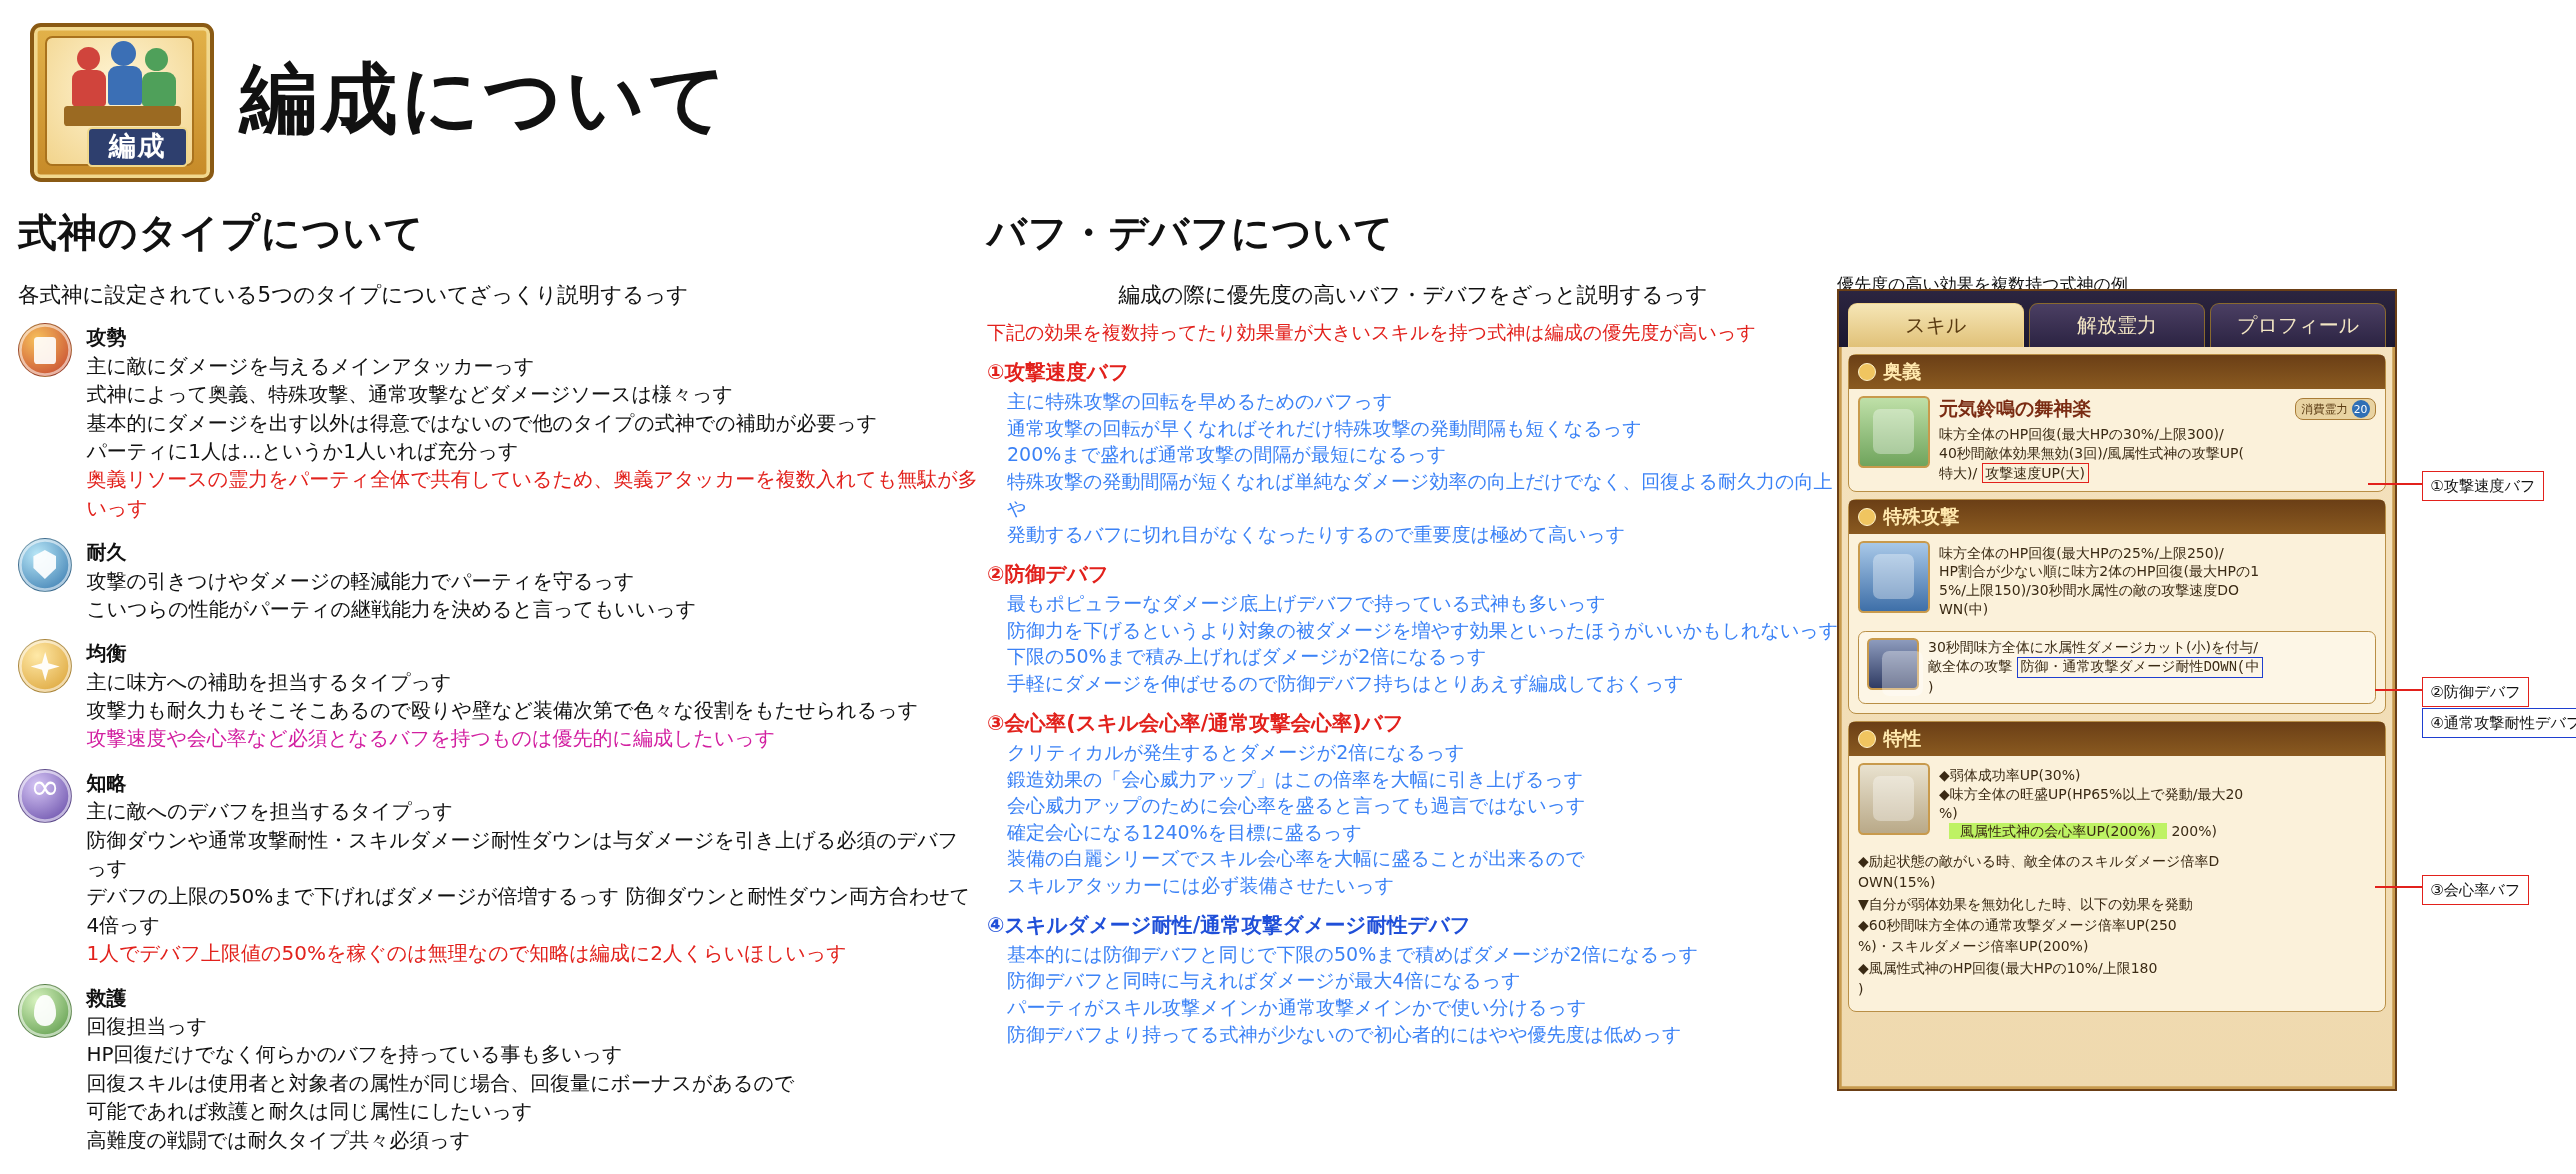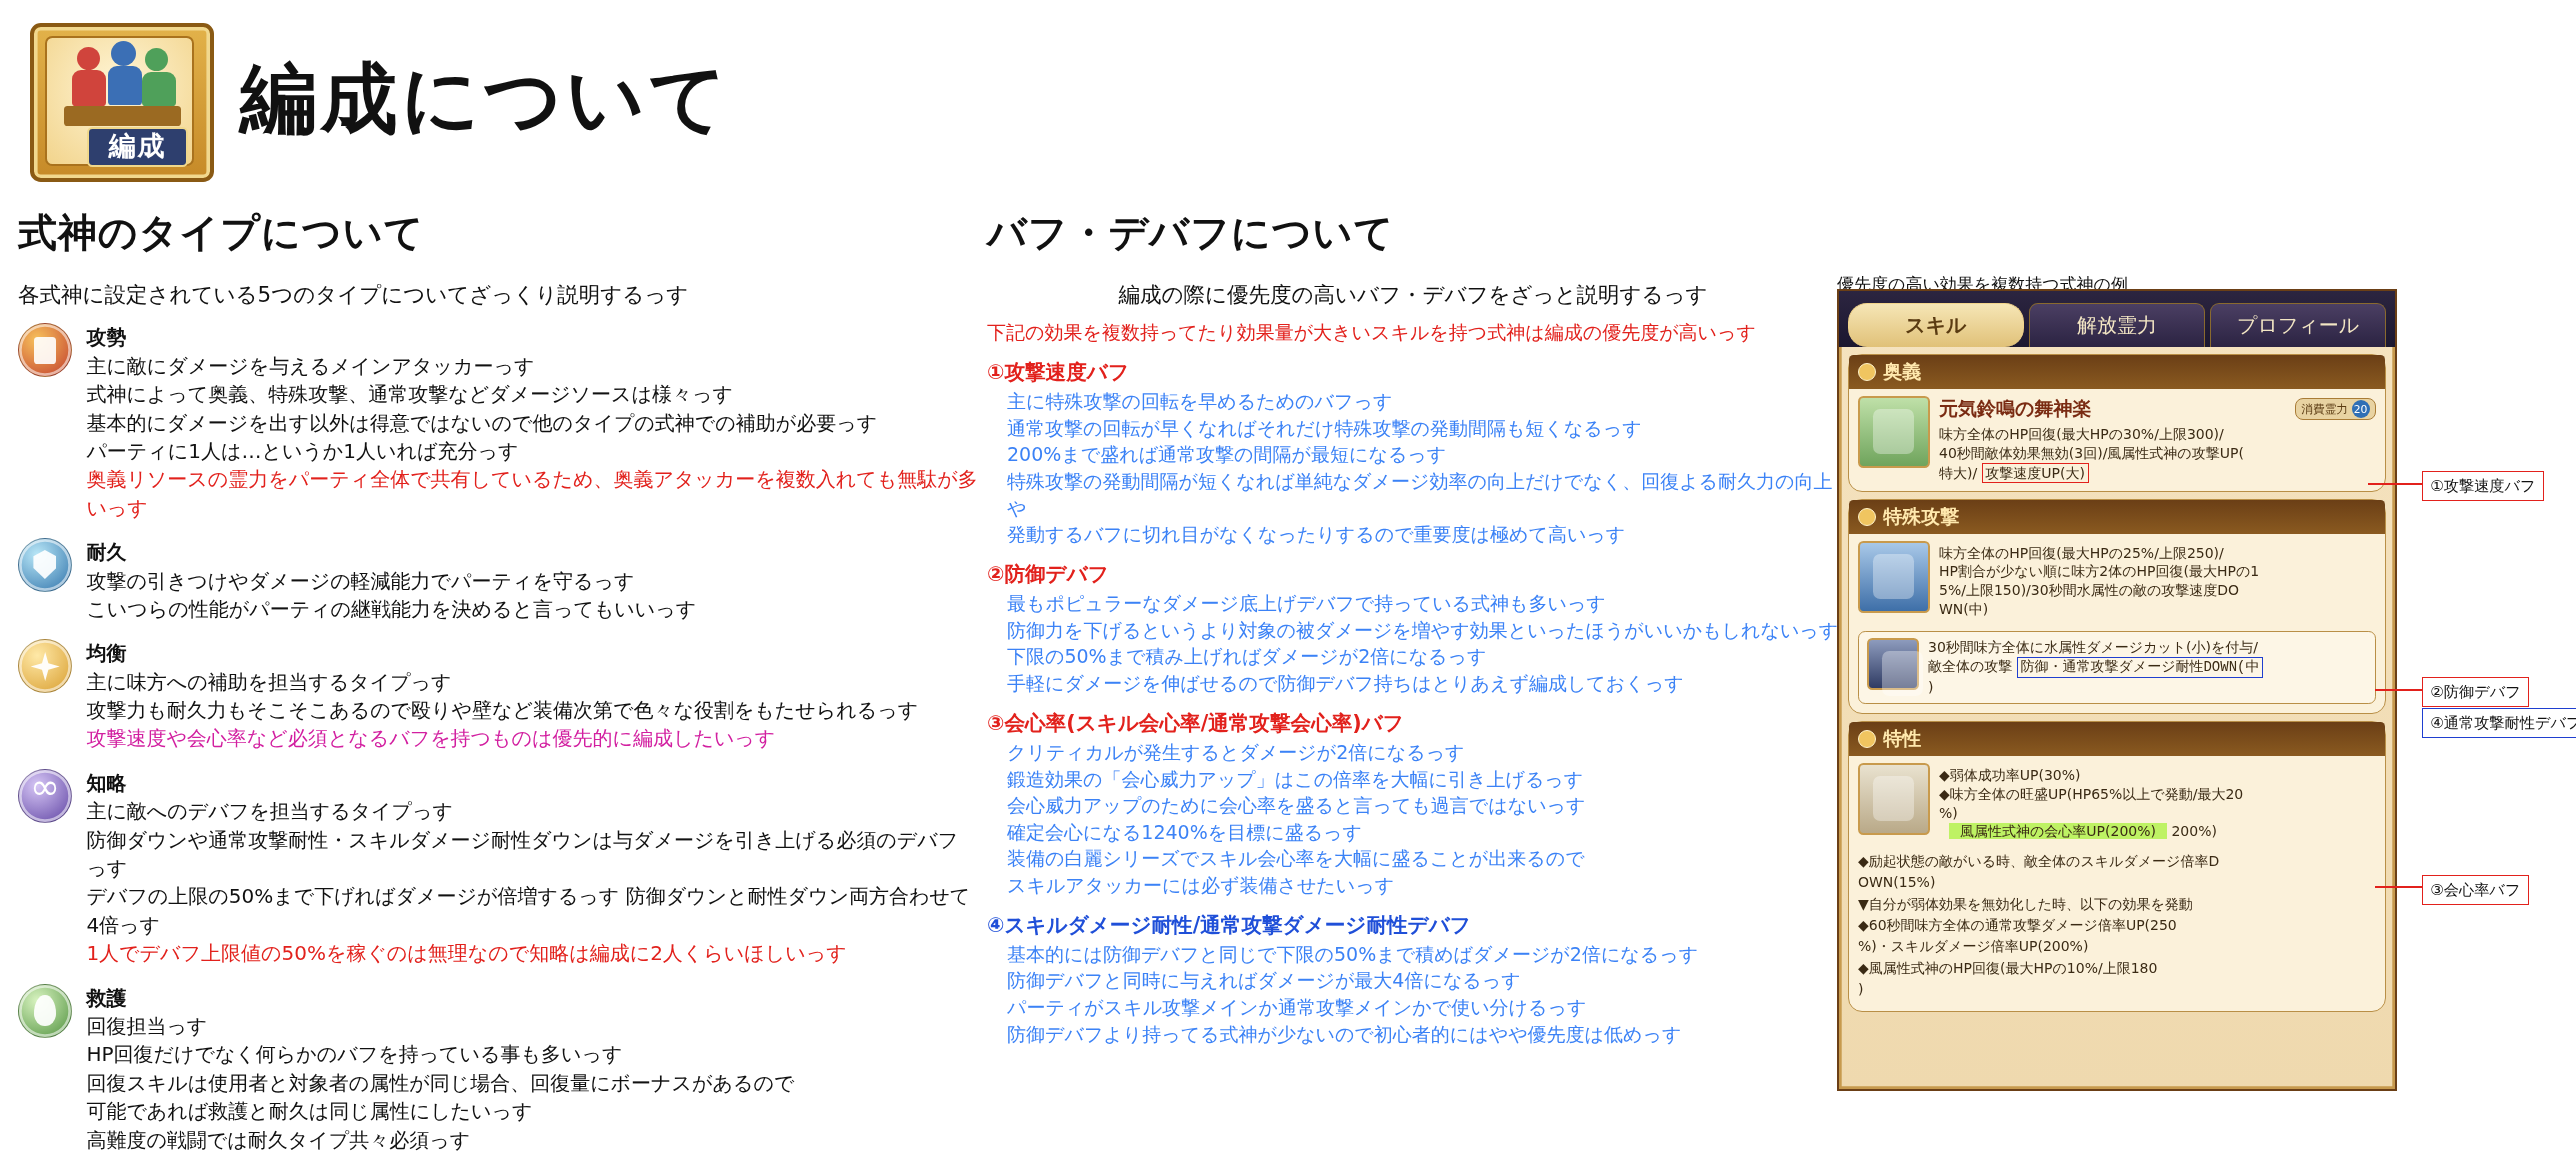--- a/index.html
+++ b/index.html
@@ -99,24 +99,24 @@
   .game-top{
     height:56px;background:linear-gradient(#2c2540,#1b1730);
     display:flex;align-items:flex-end;gap:5.4px;padding:0 9px;
   }
   .tab{
     flex:1;height:43px;border-radius:9px 9px 0 0;
     display:flex;align-items:center;justify-content:center;
     font-size:20px;color:#f3e6c4;border:1.8px solid #8a6a2e;border-bottom:none;
     background:linear-gradient(#4b3f63,#2b2342);
   }
-  .tab.active{background:linear-gradient(#f6e6b6,#e0c178);color:#5a3b12;font-weight:bold;border-color:#f2d48a;border-radius:19px;}
+  .tab.active{background:linear-gradient(#f6e6b6,#e0c178);color:#5a3b12;font-weight:normal;border-color:#f2d48a;}
   .game-body{padding:7.2px 9px 9px 9px;}
   .grp{
-    margin-bottom:7.2px;border:1.8px solid #b98f46;border-radius:14px;background:#fbf1da;
+    margin-bottom:7.2px;border:1.8px solid #b98f46;border-radius:8px;background:#fbf1da;
   }
   .grp-head{
     display:flex;align-items:center;gap:7.2px;height:34px;padding:0 9px;
     background:linear-gradient(#6b3f16,#8a5a20);color:#ffe9ae;font-size:19px;font-weight:bold;
     border-radius:4.5px 4.5px 0 0;
   }
   .grp-head .dot{width:16px;height:16px;border-radius:50%;background:#f0c560;border:1.8px solid #fff2c9;flex:0 0 16px;}
   .skill{display:flex;gap:9px;padding:7.2px 9px;}
   .skill-icon{
     width:68px;height:68px;flex:0 0 68px;border:2.7px solid #c89a4c;border-radius:5.4px;

